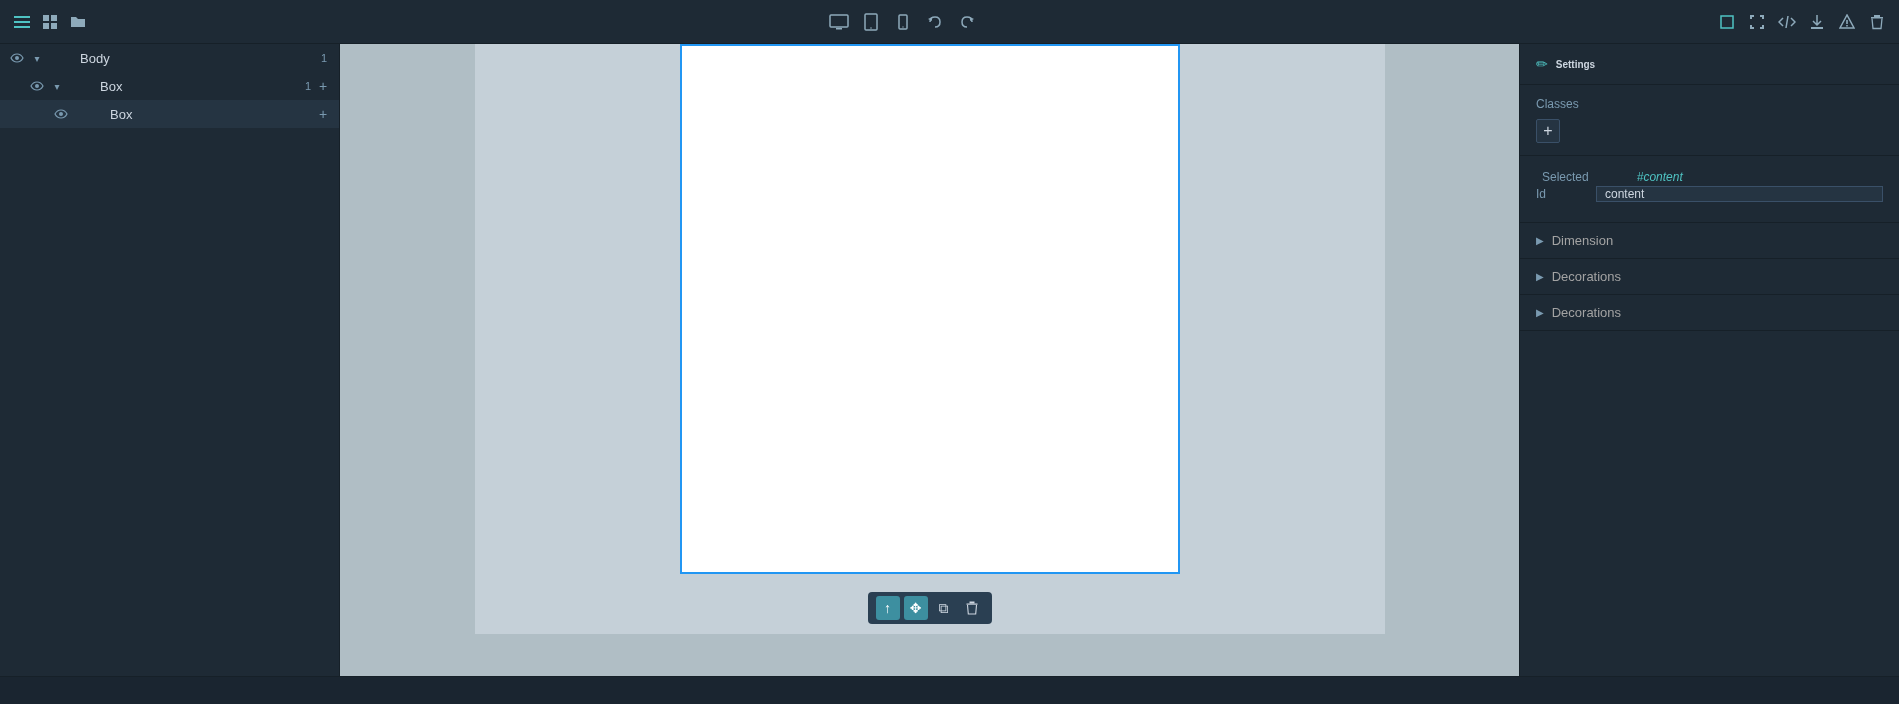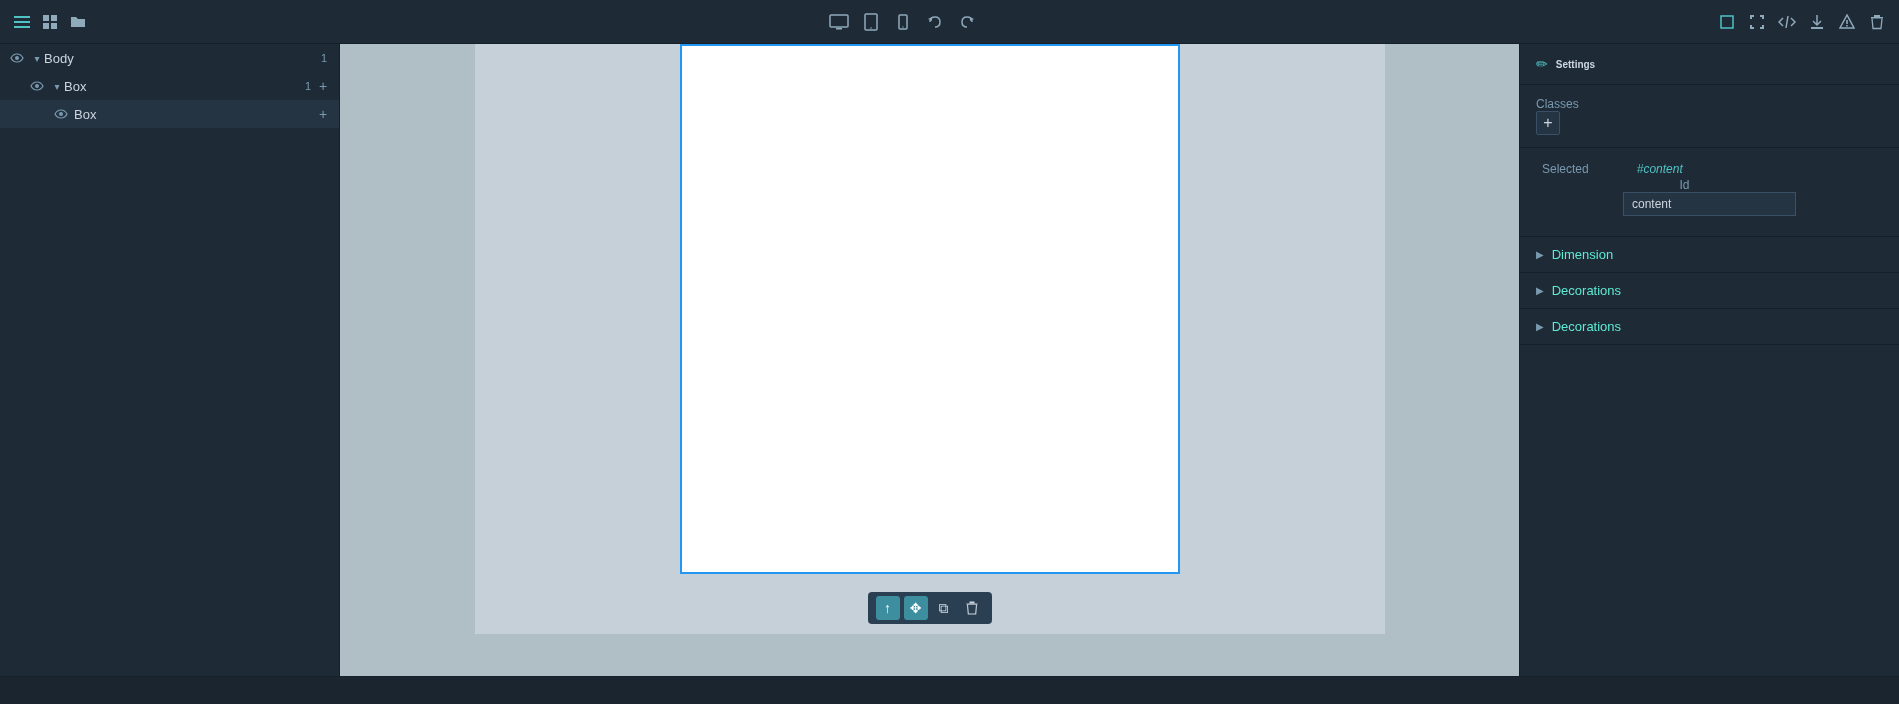--- a/index.html
+++ b/index.html
@@ -41,21 +41,21 @@
       display: flex;
       align-items: center;
       height: 28px;
       padding: 0 8px;
       cursor: pointer;
       position: relative;
     }
     .layer-item.selected { background: #253442; }
     .layer-eye { width: 18px; height: 18px; display: flex; align-items: center; justify-content: center; margin-right: 4px; color: #7a9ab0; font-size: 12px; cursor: pointer; }
     .layer-arrow { width: 14px; height: 14px; display: flex; align-items: center; justify-content: center; color: #7a9ab0; font-size: 10px; }
-    .layer-label { flex: 1; color: #cdd6e0; font-size: 13px; }
+    .layer-label { flex: 1; color: #cdd6e0; font-size: 13px; margin-left: 36px; }
     .layer-count { color: #7a9ab0; font-size: 11px; margin-right: 4px; }
     .layer-add { width: 16px; height: 16px; display: flex; align-items: center; justify-content: center; color: #7a9ab0; font-size: 14px; cursor: pointer; }
     .layer-indent { padding-left: 28px; }
     .layer-indent2 { padding-left: 52px; }
 
     
     .canvas-area {
       flex: 1;
       background: #b0bec5;
       overflow: auto;
@@ -127,21 +127,21 @@
     .right-panel-header {
       display: flex;
       align-items: center;
       padding: 12px 16px;
       border-bottom: 1px solid #162028;
     }
     .settings-icon { color: #4fc3c3; margin-right: 8px; font-size: 14px; }
     .settings-title { color: #cdd6e0; font-size: 10px; font-weight: 700; }
 
     .panel-section { padding: 12px 16px; border-bottom: 1px solid #162028; }
-    .panel-section-label { color: #7a9ab0; font-size: 12px; margin-bottom: 0; text-transform: none; }
+    .panel-section-label { color: #7a9ab0; font-size: 12px; margin-bottom: 8px; text-transform: none; }
     .classes-add-btn {
       width: 24px; height: 24px;
       background: #253442;
       border: 1px solid #3a5068;
       color: #cdd6e0;
       display: flex; align-items: center; justify-content: center;
       cursor: pointer;
       font-size: 16px;
       border-radius: 2px;
     }
@@ -153,44 +153,43 @@
       padding: 2px 6px;
       font-size: 12px;
       color: #7a9ab0;
     }
     .selected-badge span.hash { color: #4fc3c3; font-style: italic; margin-left: 32px; }
 
     .field-row {
       display: flex;
       align-items: center;
       margin-bottom: 8px;
-      flex-direction: column;
     }
     .field-label { width: 60px; color: #7a9ab0; font-size: 12px; flex-shrink: 0; }
     .field-input {
       flex: 1;
       background: #253442;
       border: 1px solid #3a5068;
       color: #cdd6e0;
       font-size: 12px;
       padding: 4px 8px;
-      height: 28px;
+      height: 16px;
       outline: none;
     }
     .field-input::placeholder { color: #4a6070; font-style: italic; }
 
     .accordion-item {
       display: flex;
       align-items: center;
       padding: 10px 16px;
       cursor: pointer;
       border-bottom: 1px solid #162028;
     }
     .accordion-arrow { color: #7a9ab0; font-size: 10px; margin-right: 8px; }
-    .accordion-label { color: #5eead4; font-size: 13px; }
+    .accordion-label { color: #a3a3a3; font-size: 13px; }
 
     
     .bottom-bar {
       height: 28px;
       background: #1a2530;
       border-top: 1px solid #162028;
       display: flex;
       align-items: center;
       padding: 0 12px;
       flex-shrink: 0;

